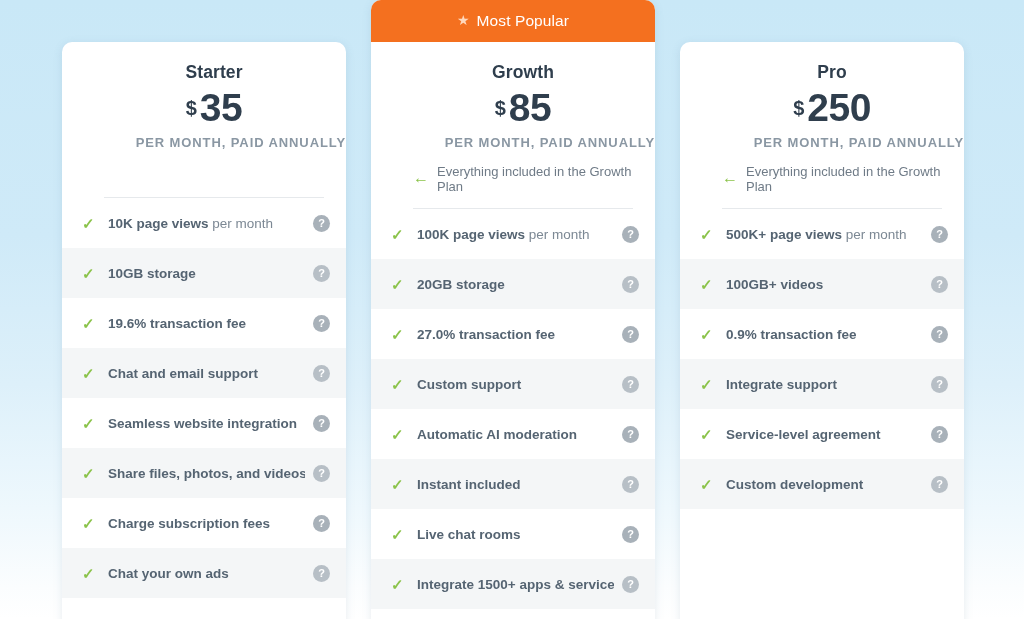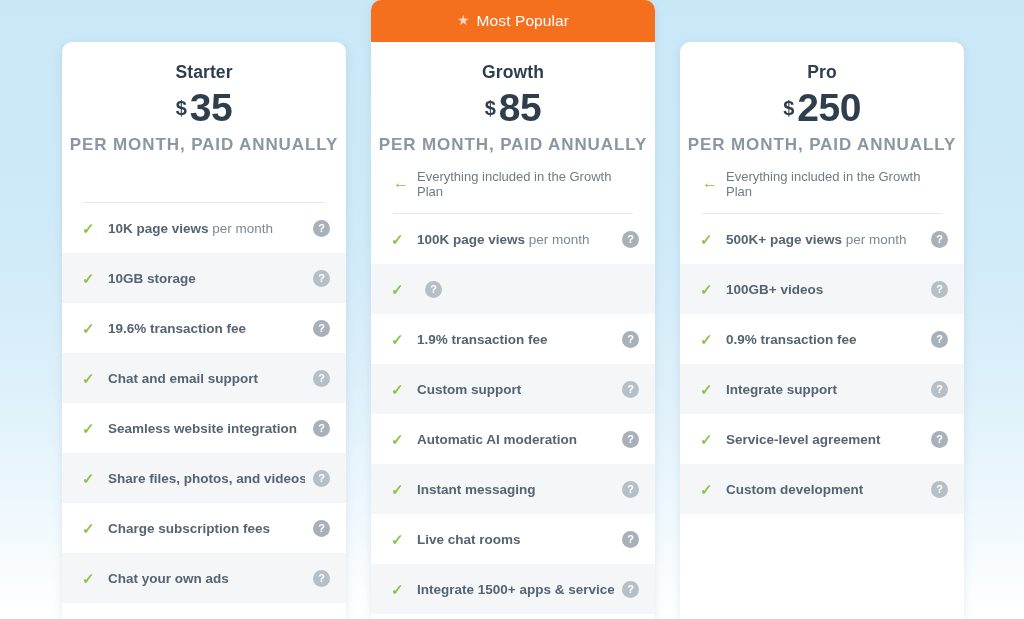--- a/index.html
+++ b/index.html
@@ -52,20 +52,21 @@
     display: inline-block;
     font-size: 14px;
     line-height: 1;
     color: #ffd7bb;
     transform: translateY(-1px);
   }
 
   
   .card-head {
     padding-top: 20px;
+    padding-left: 20px;
   }
   .plan-name {
     text-align: center;
     font-size: 17.5px;
     font-weight: bold;
     color: #2f3e4d;
     letter-spacing: .1px;
   }
   .price-row {
     margin-top: 6px;
@@ -83,22 +84,22 @@
   }
   .amount {
     font-size: 39px;
     font-weight: bold;
     color: #2f3e4d;
     line-height: .95;
     letter-spacing: -.5px;
   }
   .period {
     margin-top: 9px;
-    text-align: center;
-    font-size: 17px;
+    text-align: right;
+    font-size: 13px;
     font-weight: bold;
     letter-spacing: .9px;
     color: #8a97a3;
   }
 
   
   .included {
     display: flex;
     align-items: center;
     gap: 8px;
@@ -248,40 +249,41 @@
       <div class="divider"></div>
     </div>
     <div class="features">
         <div class="feature-row">
           <span class="check-icon">✓</span>
           <span class="feature-label">100K page views<span class="muted"> per month</span></span>
           <span class="help-icon">?</span>
         </div>
         <div class="feature-row alt">
           <span class="check-icon">✓</span>
-          <span class="help-icon">?</span>
-        </div>
-        <div class="feature-row">
-          <span class="check-icon">✓</span>
-          <span class="feature-label">1.9% transaction fee</span>
+          <span class="feature-label">20GB storage</span>
+          <span class="help-icon">?</span>
+        </div>
+        <div class="feature-row">
+          <span class="check-icon">✓</span>
+          <span class="feature-label">27.0% transaction fee</span>
           <span class="help-icon">?</span>
         </div>
         <div class="feature-row alt">
           <span class="check-icon">✓</span>
           <span class="feature-label">Custom support</span>
           <span class="help-icon">?</span>
         </div>
         <div class="feature-row">
           <span class="check-icon">✓</span>
           <span class="feature-label">Automatic AI moderation</span>
           <span class="help-icon">?</span>
         </div>
         <div class="feature-row alt">
           <span class="check-icon">✓</span>
-          <span class="feature-label">Instant messaging</span>
+          <span class="feature-label">Instant included</span>
           <span class="help-icon">?</span>
         </div>
         <div class="feature-row">
           <span class="check-icon">✓</span>
           <span class="feature-label">Live chat rooms</span>
           <span class="help-icon">?</span>
         </div>
         <div class="feature-row alt">
           <span class="check-icon">✓</span>
           <span class="feature-label">Integrate 1500+ apps &amp; services</span>

